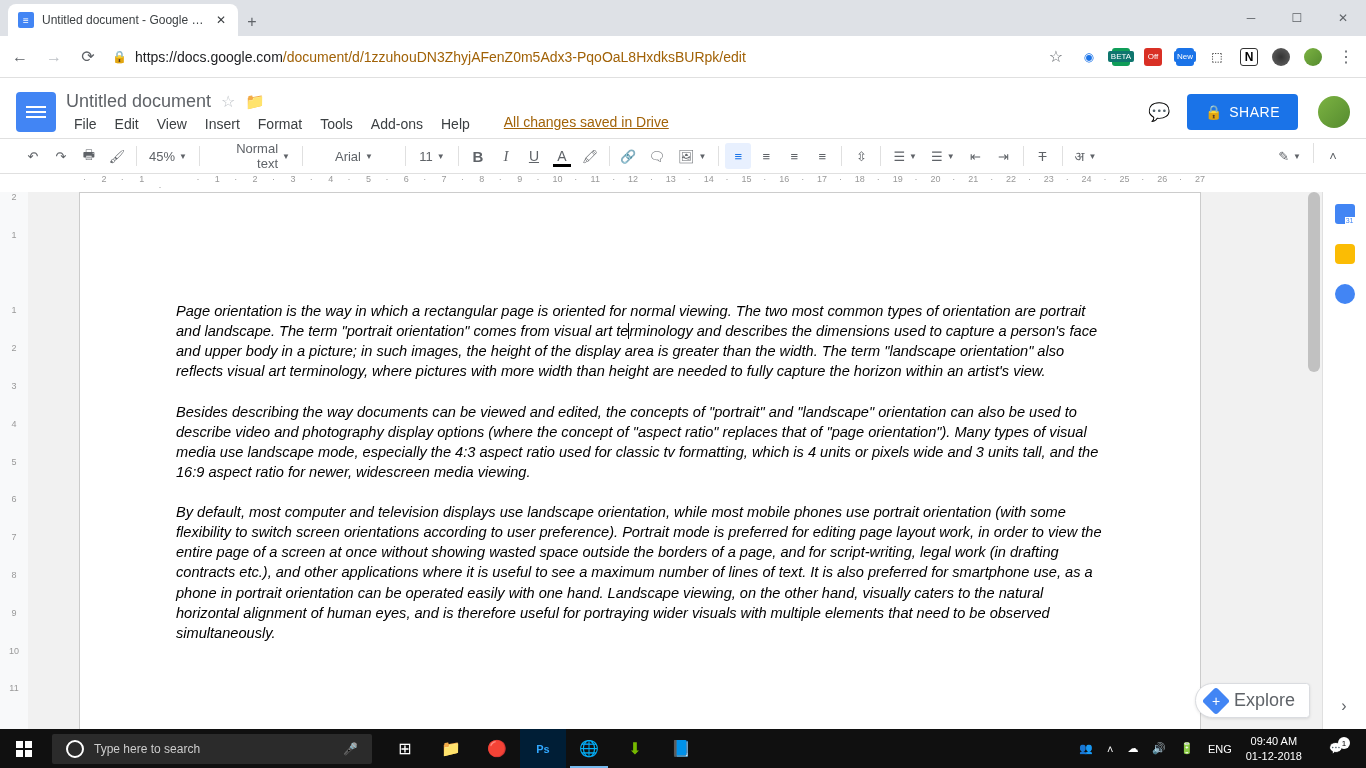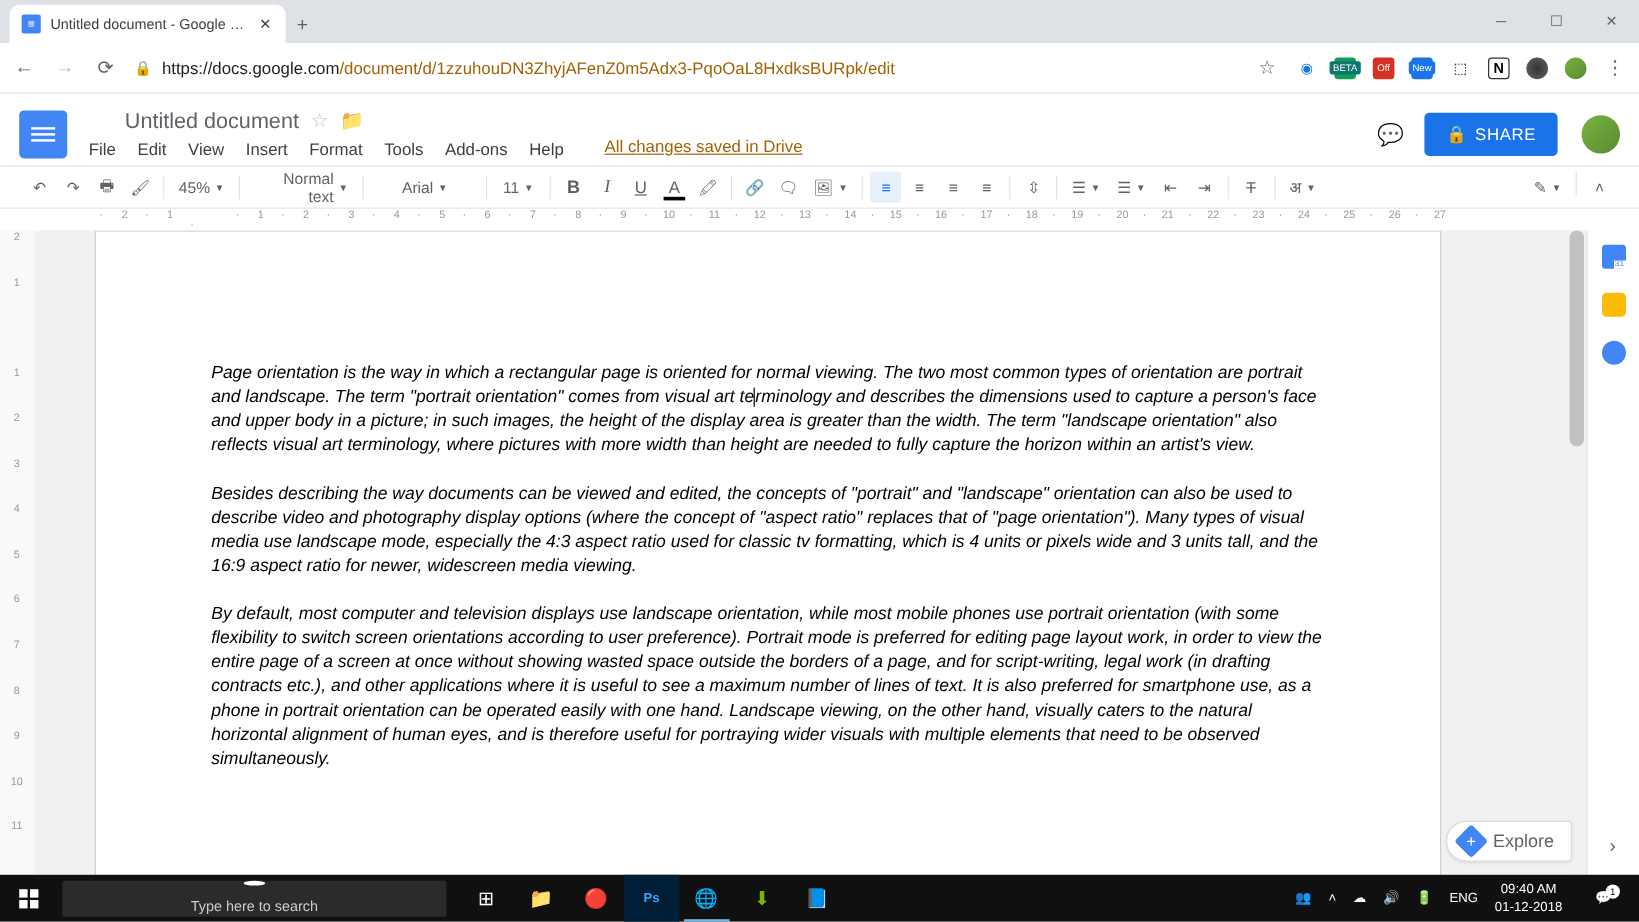--- a/index.html
+++ b/index.html
@@ -25,21 +25,21 @@
 .url-path { color:#a16207; }
 .addr-icons { display:flex; align-items:center; gap:14px; }
 .ext-icon { width:18px; height:18px; display:flex; align-items:center; justify-content:center; font-size:12px; border-radius:3px; }
 .ext-badge { font-size:8px; padding:1px 3px; border-radius:2px; color:#fff; }
 
 
 .docs-header { height:60px; display:flex; align-items:center; padding:8px 16px 0 16px; gap:10px; }
 .docs-logo { width:40px; height:40px; background:#4285f4; border-radius:4px; display:flex; align-items:center; justify-content:center; }
 .docs-logo::before { content:""; width:20px; height:2px; background:#fff; box-shadow:0 -5px 0 #fff, 0 5px 0 #fff; }
 .title-area { flex:1; }
-.doc-title { font-size:18px; color:#5f6368; display:flex; align-items:center; gap:10px;margin-left:38px; }
+.doc-title { font-size:18px; color:#5f6368; display:flex; align-items:center; gap:10px; }
 .star,.folder { color:#bdc1c6; font-size:16px; cursor:pointer; }
 .menu-bar { display:flex; gap:2px; font-size:14px; color:#3c4043; margin-top:2px; }
 .menu-item { padding:2px 8px; cursor:pointer; border-radius:3px; }
 .saved { color:#a16207; text-decoration:underline; margin-left:24px; }
 .comments-btn { width:36px; height:36px; border-radius:50%; display:flex; align-items:center; justify-content:center; color:#5f6368; cursor:pointer; font-size:18px; }
 .share-btn { background:#1a73e8; color:#fff; height:36px; padding:0 18px; border-radius:4px; display:flex; align-items:center; gap:6px; font-size:14px; font-weight:500; cursor:pointer; letter-spacing:0.5px; }
 .avatar { width:32px; height:32px; border-radius:50%; background:linear-gradient(135deg,#7cb342,#558b2f); margin-left:10px; }
 
 
 .toolbar { height:36px; border-top:1px solid #e0e0e0; border-bottom:1px solid #e0e0e0; display:flex; align-items:center; padding:0 20px; gap:2px; font-size:13px; color:#5f6368; }
@@ -71,35 +71,35 @@
 .vtick { height:37.8px; }
 .page-wrap { flex:1; padding:0 0 0 51px; overflow:hidden; }
 .page { width:1122px; background:#fff; border:1px solid #ccc; min-height:800px; padding:108px 96px 40px 96px; font-size:14.6px; line-height:1.38; color:#000; font-family:Arial; }
 .page p { margin-bottom:20px;font-style:italic; }
 .cursor { display:inline-block; width:1px; height:16px; background:#000; vertical-align:text-bottom; animation:blink 1s infinite; }
 @keyframes blink { 50% { opacity:0; } }
 
 
 .side-panel { position:absolute; right:0; top:192px; bottom:39px; width:44px; background:#fff; border-left:1px solid #e0e0e0; display:flex; flex-direction:column; align-items:center; padding-top:12px; gap:20px; }
 .side-icon { width:20px; height:20px; border-radius:3px; cursor:pointer; }
-.explore-btn { position:absolute; right:56px; bottom:50px; background:#fff; border:1px solid #dadce0; border-radius:20px 4px 4px 20px; padding:6px 14px 6px 10px; display:flex; align-items:center; gap:8px; font-size:15px; color:#5f6368; box-shadow:0 1px 3px rgba(0,0,0,0.1); cursor:pointer; }
+.explore-btn { position:absolute; right:56px; bottom:50px; background:#fff; border:1px solid #dadce0; border-radius:20px 4px 4px 20px; padding:6px 14px 6px 10px; display:flex; align-items:center; gap:8px; font-size:18px; color:#5f6368; box-shadow:0 1px 3px rgba(0,0,0,0.1); cursor:pointer; }
 .explore-ico { width:20px; height:20px; background:#4285f4; border-radius:3px; transform:rotate(45deg); display:flex; align-items:center; justify-content:center; }
 .explore-ico::after { content:"+"; color:#fff; transform:rotate(-45deg); font-size:14px; }
 .side-expand { position:absolute; right:10px; bottom:50px; width:24px; height:24px; display:flex; align-items:center; justify-content:center; color:#5f6368; cursor:pointer; font-size:16px; }
 
 
 .vscroll { position:absolute; right:44px; top:192px; bottom:39px; width:16px; background:#f1f1f1; }
 .vscroll-thumb { position:absolute; left:2px; right:2px; top:0; height:180px; background:#c1c1c1; border-radius:6px; }
 
 
 .taskbar { position:absolute; bottom:0; left:0; right:0; height:39px; background:#101010; display:flex; align-items:center; color:#fff; font-size:12px; }
 .start { width:48px; height:100%; display:flex; align-items:center; justify-content:center; cursor:pointer; }
 .start-grid { width:16px; height:16px; display:grid; grid-template:1fr 1fr/1fr 1fr; gap:2px; }
 .start-grid span { background:#fff; }
-.search-box { height:30px; width:320px; background:#2b2b2b; border-radius:2px; display:flex; align-items:center; padding:0 14px; gap:10px; color:#ccc; margin-left:4px;flex-direction:column; }
+.search-box { height:30px; width:320px; background:#2b2b2b; border-radius:2px; display:flex; align-items:center; padding:0 14px; gap:10px; color:#ccc; margin-left:4px; }
 .cortana { width:18px; height:18px; border:2px solid #fff; border-radius:50%; }
 .task-icons { display:flex; height:100%; margin-left:10px; }
 .task-ico { width:46px; display:flex; align-items:center; justify-content:center; cursor:pointer; font-size:16px; position:relative; }
 .chrome-active::after { content:""; position:absolute; bottom:0; left:4px; right:4px; height:2px; background:#76b9ed; }
 .tray { margin-left:auto; display:flex; align-items:center; height:100%; gap:14px; padding:0 10px; font-size:11px; }
 .clock { text-align:center; line-height:1.3; font-size:11px; }
 .notif { width:40px; display:flex; align-items:center; justify-content:center; position:relative; }
 .notif-badge { position:absolute; bottom:6px; right:6px; background:#fff; color:#000; border-radius:50%; width:12px; height:12px; font-size:8px; display:flex; align-items:center; justify-content:center; }
 </style>
 </head>

